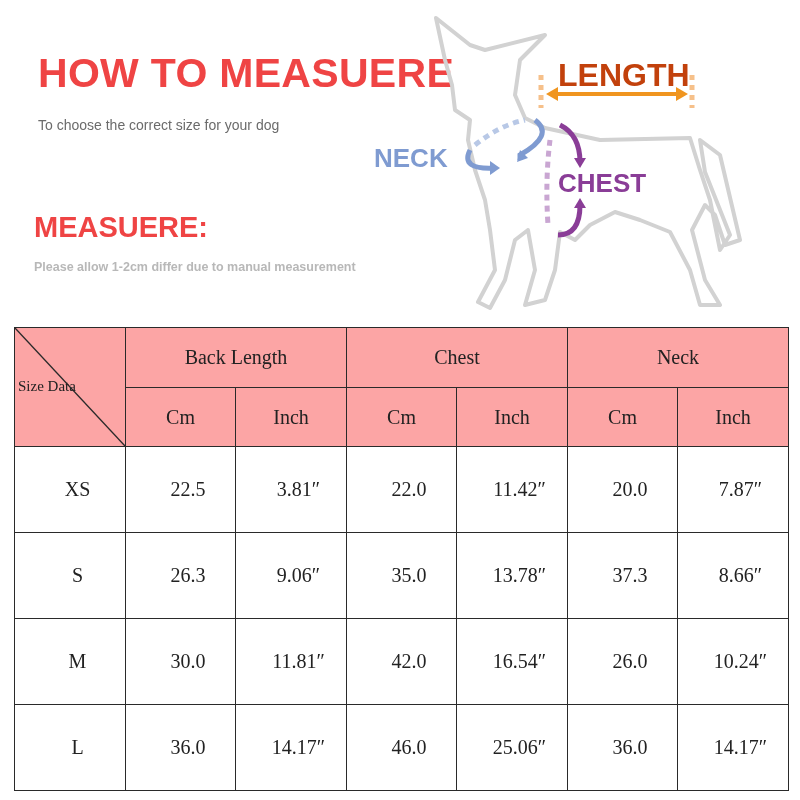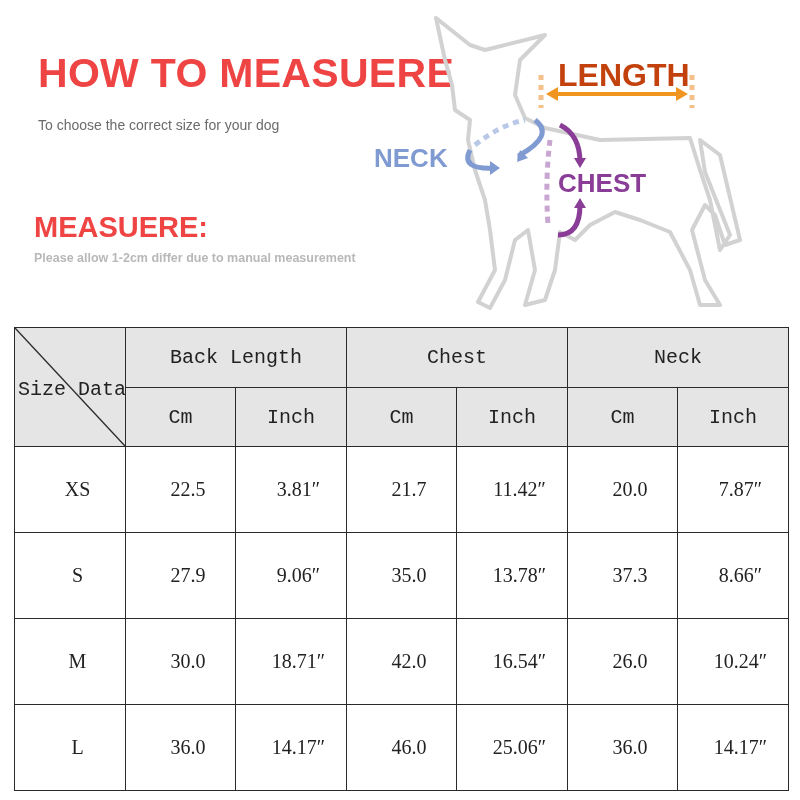--- a/index.html
+++ b/index.html
@@ -1,35 +1,35 @@
 <!DOCTYPE html>
 <html><head>
 <meta charset="utf-8">
 <style>
   html, body { margin: 0; padding: 0; background: #ffffff; }
   body { width: 800px; height: 800px; position: relative; overflow: hidden; font-family: "Liberation Sans", sans-serif; }
   .title { position: absolute; left: 38px; top: 50px; font-size: 41px; font-weight: bold; color: #ef4444; letter-spacing: 0.3px; }
   .subtitle { position: absolute; left: 38px; top: 103px; font-size: 14px; line-height: 20px; color: #6b6b6b; margin-top: 12px; }
   .attention { position: absolute; left: 34px; top: 211px; font-size: 29px; font-weight: bold; color: #ef4444; }
-  .note { position: absolute; left: 34px; top: 249px; font-size: 12.5px; line-height: 19px; font-weight: bold; color: #b8b8b8; white-space: nowrap; width: 360px; overflow: hidden; }
+  .note { position: absolute; left: 34px; top: 258px; font-size: 12.5px; line-height: 19px; font-weight: bold; color: #b8b8b8; white-space: nowrap; width: 360px; overflow: hidden; }
   .dog { position: absolute; left: 360px; top: 0; width: 440px; height: 320px; }
   .label { position: absolute; font-weight: bold; font-family: "Liberation Sans", sans-serif; }
   .lbl-length { left: 558px; top: 57px; font-size: 32px; color: #c2410c; text-align: right; }
   .lbl-neck { left: 374px; top: 143px; font-size: 26px; color: #7f9bd1; }
   .lbl-chest { left: 558px; top: 168px; font-size: 26px; color: #8a3d97; }
 
   table.size { position: absolute; left: 14px; top: 327px; border-collapse: collapse; table-layout: fixed; width: 774px; font-family: "Liberation Serif", serif; }
   table.size td { border: 1.6px solid #2a2a2a; text-align: center; color: #222; font-size: 20px; padding: 0; }
-  table.size tr.hdr td { background: #e5e5e5; font-family: Liberation Mono, monospace; }
+  table.size tr.hdr td { background: #fca5a5; }
   table.size tr.h1 td { height: 59px; }
   table.size tr.h2 td { height: 58px; }
   table.size tr.row td { height: 85px; background: #fff; padding-left: 15px; }
   .corner { position: relative; overflow: hidden; }
   .corner svg { position: absolute; left: 0; top: 0; width: 100%; height: 100%; }
-  .corner span { position: absolute; left: 3px; top: 50px; font-size: 20px; white-space: nowrap; }
+  .corner span { position: absolute; left: 3px; top: 50px; font-size: 15px; white-space: nowrap; }
 </style>
 </head>
 <body>
 
 <div class="title">HOW TO MEASUERE</div>
 <div class="subtitle">
   <div>To choose the correct size for your dog</div>
 </div>
 <div class="attention">MEASUERE:</div>
 <div class="note">
@@ -93,38 +93,38 @@
     <td>Inch</td>
     <td>Cm</td>
     <td>Inch</td>
     <td>Cm</td>
     <td>Inch</td>
   </tr>
   <tr class="row">
     <td>XS</td>
     <td>22.5</td>
     <td>3.81″</td>
-    <td>21.7</td>
+    <td>22.0</td>
     <td>11.42″</td>
     <td>20.0</td>
     <td>7.87″</td>
   </tr>
   <tr class="row">
     <td>S</td>
-    <td>27.9</td>
+    <td>26.3</td>
     <td>9.06″</td>
     <td>35.0</td>
     <td>13.78″</td>
     <td>37.3</td>
     <td>8.66″</td>
   </tr>
   <tr class="row">
     <td>M</td>
     <td>30.0</td>
-    <td>18.71″</td>
+    <td>11.81″</td>
     <td>42.0</td>
     <td>16.54″</td>
     <td>26.0</td>
     <td>10.24″</td>
   </tr>
   <tr class="row">
     <td>L</td>
     <td>36.0</td>
     <td>14.17″</td>
     <td>46.0</td>

